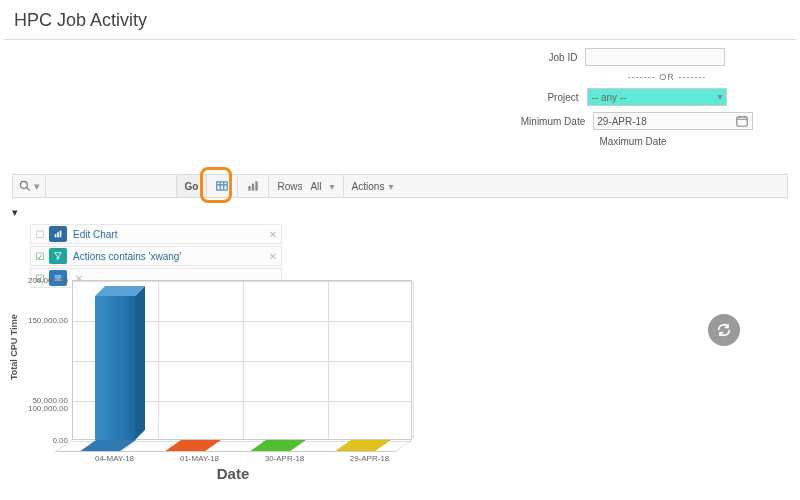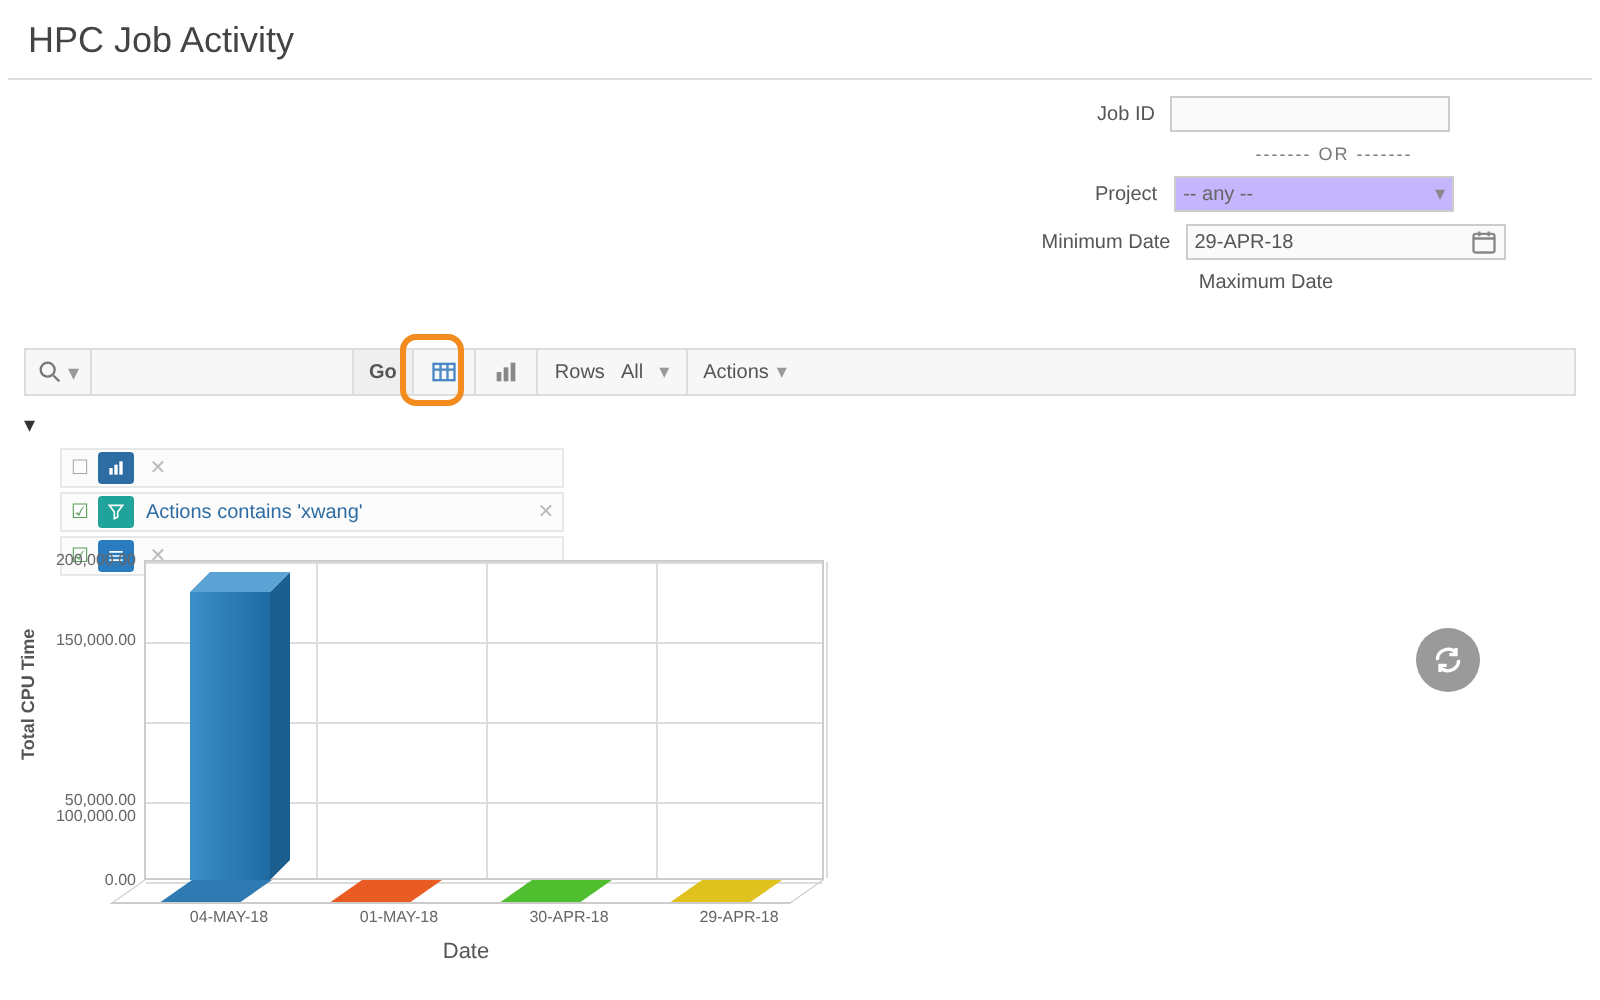--- a/index.html
+++ b/index.html
@@ -33,21 +33,21 @@
   .fr .txt { flex:1; color:#2e6da4; padding-left:2px; }
   .fr .x { width:16px; color:#bbb; cursor:pointer; text-align:center;}
   .badge-blue{background:#2e6da4;}
   .badge-teal{background:#1fa39a;}
   .badge-blue2{background:#2b7bbf;}
   .collapse-caret { width:10px; color:#333; margin-right:6px; font-size:11px; }
   .fr-head{ border:none; background:transparent;}
   
   .chart-zone { position:absolute; left:18px; top:280px; width:430px; height:200px; }
   .ylabel { position:absolute; left:-4px; top:50%; transform:rotate(-90deg) translateY(-50%); transform-origin:left top; font-size:9px; font-weight:600; color:#555; white-space:nowrap;}
-  .xlabel { position:absolute; left:50%; bottom:-2px; transform:translateX(-50%); font-size:11px; font-weight:400; color:#555;}
+  .xlabel { position:absolute; left:50%; bottom:-2px; transform:translateX(-50%); font-size:15px; font-weight:700; color:#555;}
   .plot { position:absolute; left:54px; top:0; width:340px; height:160px; }
   .yticks { position:absolute; left:12px; top:0; width:40px; height:160px; }
   .ytick { position:absolute; right:2px; font-size:8px; color:#666; transform:translateY(-50%);}
   .grid { position:absolute; inset:0; border:1px solid #ccc; background:linear-gradient(#fff,#fff); }
   .gline-h { position:absolute; left:0; right:0; border-top:1px solid #ddd; }
   .gline-v { position:absolute; top:0; bottom:0; border-left:1px solid #ddd; }
   .floor { position:absolute; left:54px; top:160px; width:340px; height:12px;
            transform:skewX(-55deg); transform-origin:top left; border:1px solid #ccc; border-top:none;}
   .floor .seg { position:absolute; top:0; bottom:0; }
   .bar3d { position:absolute; bottom:0; }
@@ -69,21 +69,21 @@
 
   <div class="filters">
     <div class="frow">
       <div class="flabel">Job ID</div>
       <input class="finput" value="" style="">
     </div>
     <div class="or-row">------- OR -------</div>
     <div class="frow">
       <div class="flabel">Project</div>
       <div class="dd-wrap">
-        <input class="finput" style="width: 140px; background: #c4b5fd;" readonly="" value="-- any --">
+        <input class="finput" style="width: 140px; background: #5eead4;" readonly="" value="-- any --">
         <span class="caret">▾</span>
       </div>
     </div>
     <div class="frow">
       <div class="flabel">Minimum Date</div>
       <div class="fdate">
         <span>29-APR-18</span>
         <svg class="cal" viewBox="0 0 24 24" fill="none" stroke="currentColor" stroke-width="2">
             <rect x="3" y="5" width="18" height="16" rx="2"></rect>
             <path d="M3 9h18M8 3v4M16 3v4"></path>
@@ -138,20 +138,21 @@
     </div>
     <div class="fr" style="margin-left:18px;">
       <span class="cb">☐</span>
       <span class="badge badge-blue">
         <svg width="10" height="10" viewBox="0 0 24 24" fill="#fff">
             <rect x="4" y="12" width="4" height="8"></rect>
             <rect x="10" y="8" width="4" height="12"></rect>
             <rect x="16" y="4" width="4" height="16"></rect>
           </svg>
       </span>
+      <span class="txt">Edit Chart</span>
       <span class="x">✕</span>
     </div>
     <div class="fr" style="margin-left:18px;">
       <span class="cb" style="color:#5a9e5a;">☑</span>
       <span class="badge badge-teal">
         <svg width="10" height="10" viewBox="0 0 24 24" fill="none" stroke="#fff" stroke-width="2">
             <path d="M4 4h16l-6 8v6l-4 2v-8z"></path>
           </svg>
       </span>
       <span class="txt">Actions contains 'xwang'</span>

